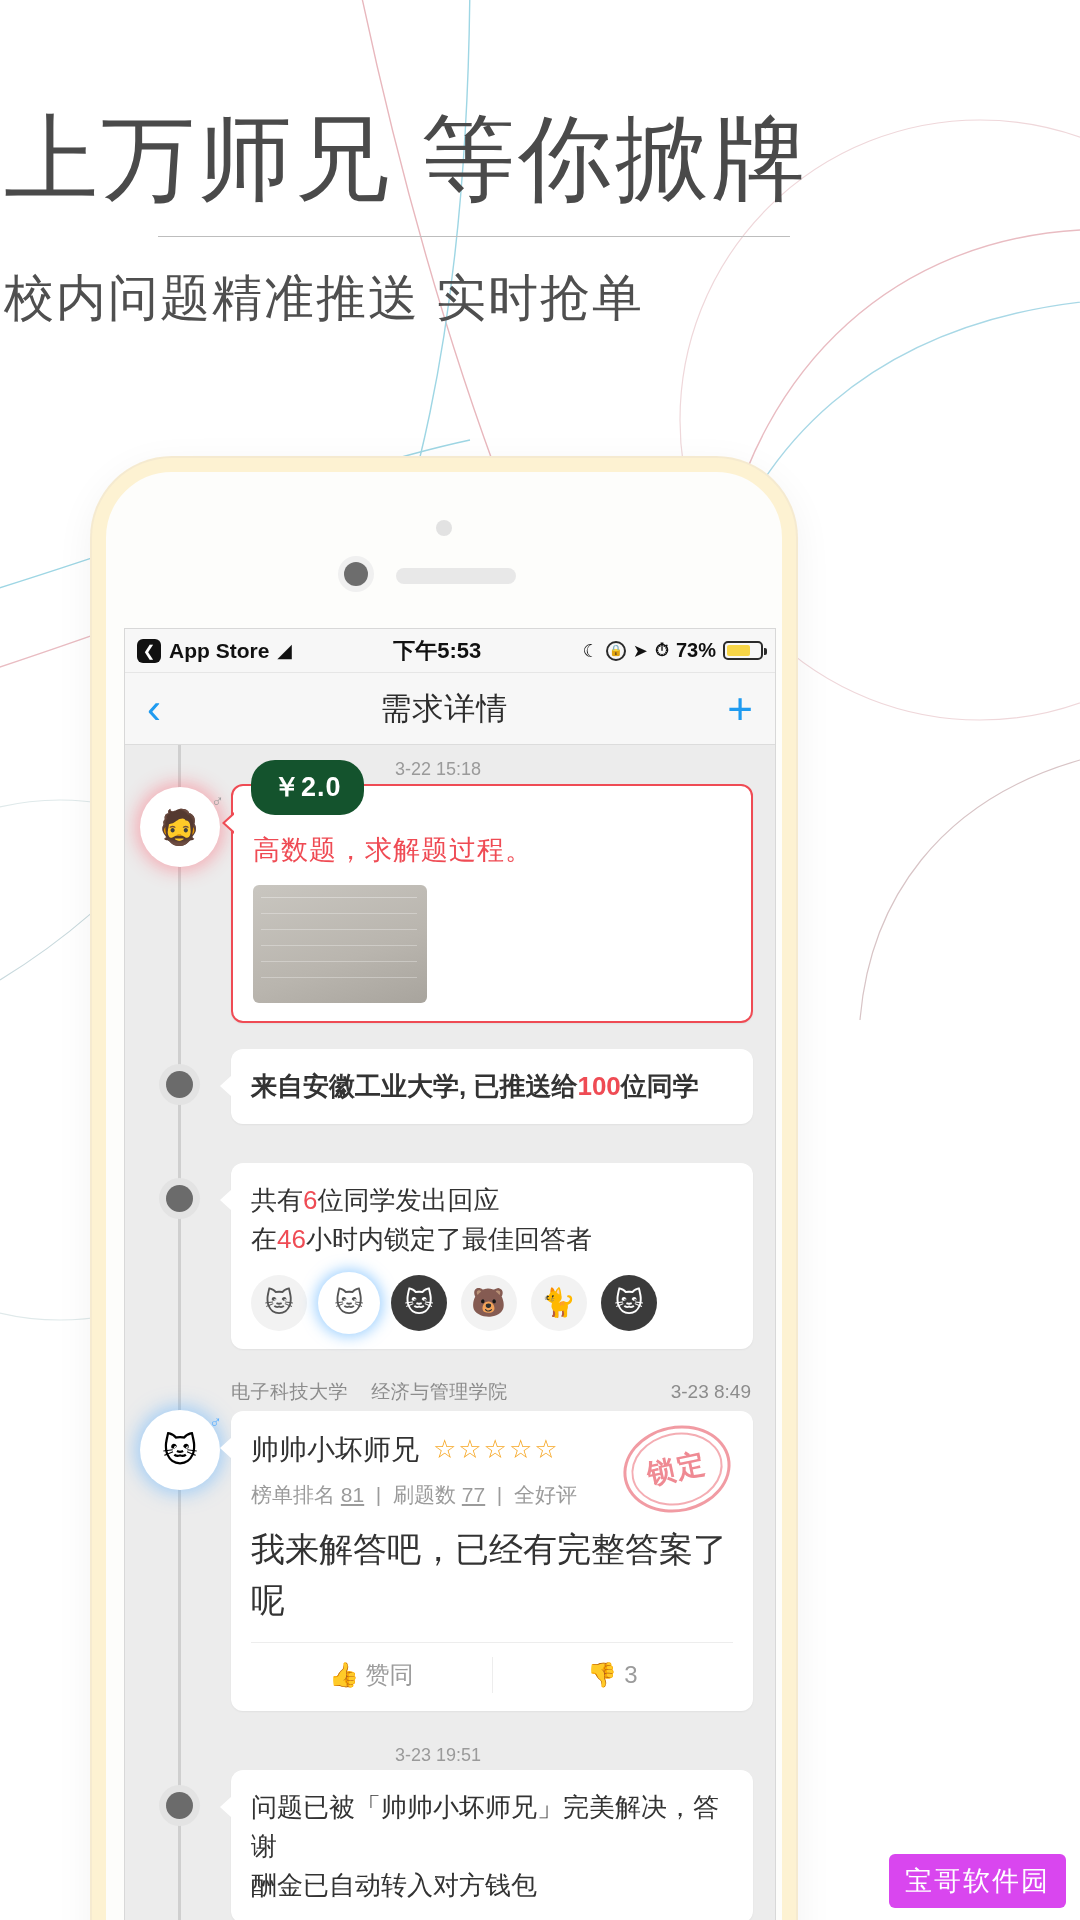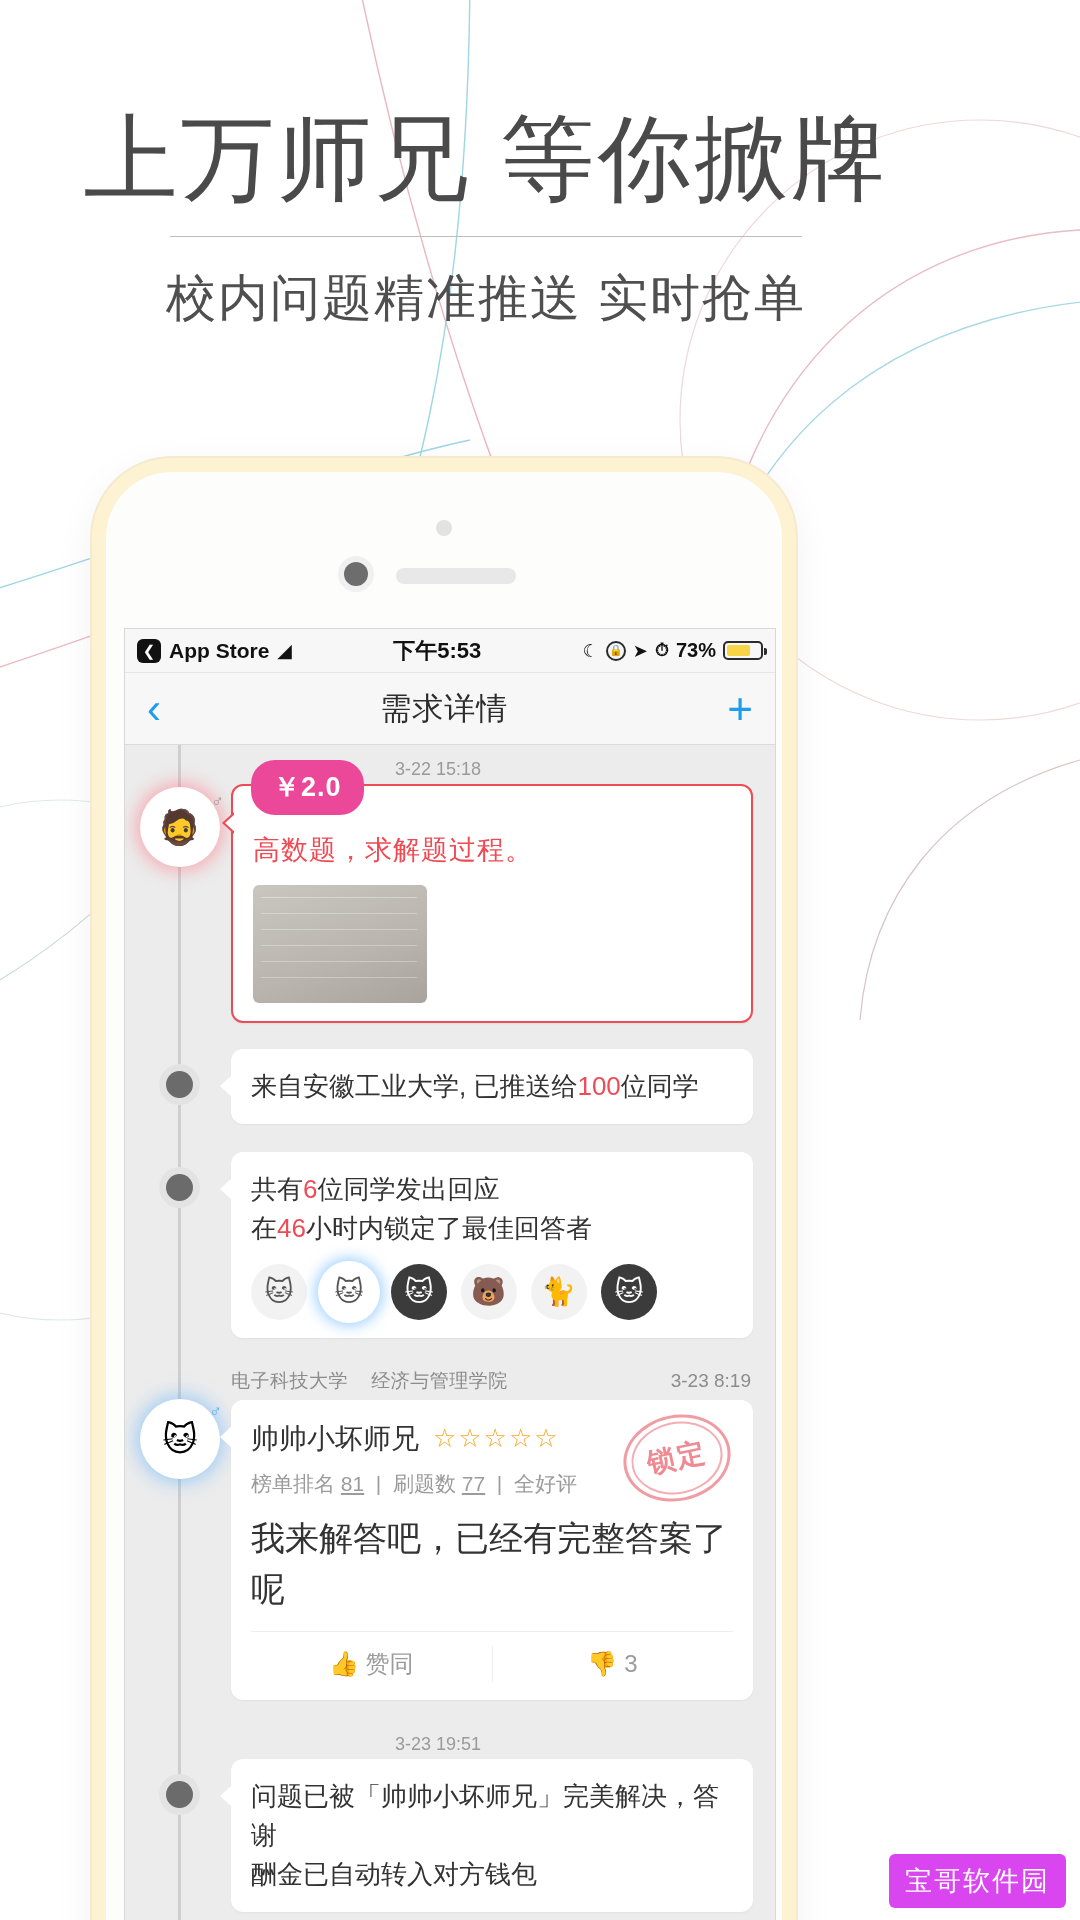--- a/index.html
+++ b/index.html
@@ -8,21 +8,21 @@
     font-family: "Liberation Sans", "DejaVu Sans", sans-serif;
     background: #ffffff;
     overflow: hidden;
   }
   .page { position: relative; width: 1080px; height: 1920px; background:#fff; }
 
   
   .arcs { position:absolute; inset:0; z-index:0; pointer-events:none; }
 
   
-  .promo { position:absolute; top:0; left:16px; width:940px; z-index:3; text-align:center; }
+  .promo { position:absolute; top:0; left:4px; width:940px; z-index:3; }
   .promo-title {
     margin-top:112px;
     font-size:94px;
     line-height:1.0;
     color:#4a4a4a;
     letter-spacing:3px;
     font-weight:400;
     white-space:nowrap;
   }
   .promo-rule {
@@ -143,21 +143,21 @@
   .bubble.ask { border:2px solid #ef4b54; }
   .bubble.ask:before{ border-right-color:#ef4b54; }
   .bubble.ask:after{
     content:""; position:absolute; left:-8px; top:27px;
     border-top:10px solid transparent; border-bottom:10px solid transparent;
     border-right:11px solid #fff;
   }
 
   .price-tag {
     position:absolute; left:18px; top:-26px;
-    background:#ec4899; color:#fff;
+    background:#14532d; color:#fff;
     font-size:27px; font-weight:700;
     padding:7px 22px; border-radius:24px;
     letter-spacing:1px;
   }
   .ask-text { color:#ef4b54; font-size:27px; margin-top:26px; letter-spacing:1px;}
   .ask-img { margin-top:14px; width:174px; height:118px; border-radius:6px;
     background:linear-gradient(160deg,#c9c6c0,#b9b5ae 60%,#a8a49d);
     position:relative; overflow:hidden;}
   .ask-img:before{content:"";position:absolute;left:8px;top:12px;right:10px;height:1px;background:rgba(255,255,255,.35);
     box-shadow:0 16px 0 rgba(255,255,255,.3),0 32px 0 rgba(255,255,255,.3),0 48px 0 rgba(255,255,255,.3),0 64px 0 rgba(255,255,255,.3),0 80px 0 rgba(255,255,255,.3);}
@@ -276,21 +276,21 @@
         <div class="row" style="padding-bottom:26px;">
           <div class="avatar red" style="top:6px;">🧔</div>
           <span class="gender" style="left:86px; top:8px;">♂</span>
           <div class="bubble ask">
             <span class="price-tag">￥2.0</span>
             <div class="ask-text">高数题，求解题过程。</div>
             <div class="ask-img"></div>
           </div>
         </div>
 
-        <div class="row" style="padding-bottom:28px;">
+        <div class="row" style="padding-bottom:39px;font-weight:bold;">
           <div class="node" style="top:22px;"></div>
           <div class="bubble">
             <span>来自安徽工业大学, 已推送给</span><span class="hl">100</span><span>位同学</span>
           </div>
         </div>
 
         <div class="row" style="padding-bottom:14px;">
           <div class="node" style="top:22px;"></div>
           <div class="bubble">
             <div>
@@ -309,21 +309,21 @@
             </div>
           </div>
         </div>
 
         <div class="meta-line">
           <span class="meta-school">
             <span>电子科技大学</span>
             &nbsp;&nbsp;
             <span>经济与管理学院</span>
           </span>
-          <span>3-23 8:19</span>
+          <span>3-23 8:49</span>
         </div>
 
         <div class="row" style="padding-bottom:20px;">
           <div class="avatar blue" style="top:2px;">🐱</div>
           <span class="gender" style="left:84px; top:2px; color:#5aafff;">♂</span>
           <div class="bubble">
             <div class="seal">
               <span class="ring"></span>
                 <span class="ring2"></span>
               <span>锁定</span>

